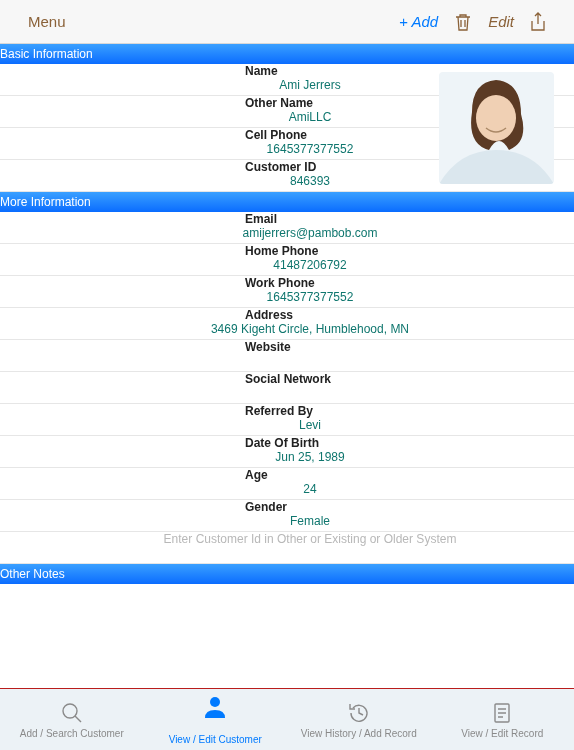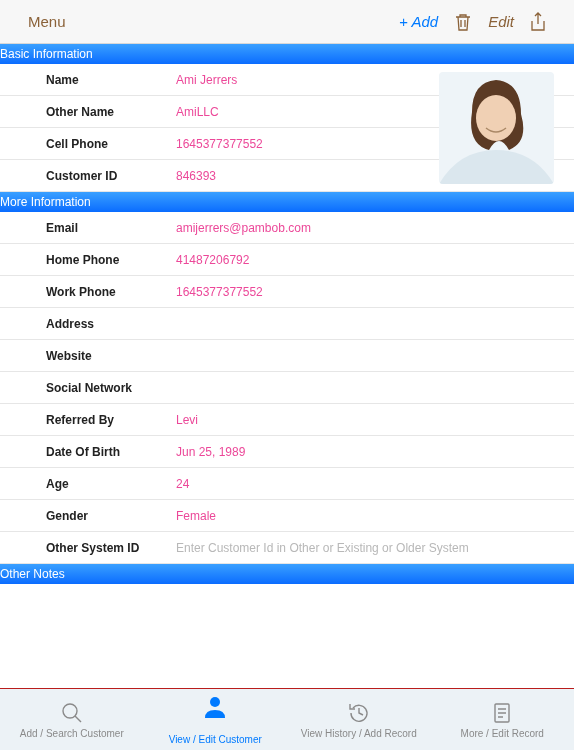--- a/index.html
+++ b/index.html
@@ -11,23 +11,23 @@
 .nav-right { margin-left: auto; display: flex; align-items: center; gap: 16px; font-style: italic; }
 .nav-add { color: #007aff; font-size: 15px; cursor: pointer; }
 .nav-icon { cursor: pointer; display: flex; align-items: center; }
 .nav-edit { color: #8b6239; font-size: 15px; cursor: pointer; }
 
 .section-header { background: linear-gradient(#3aa0ff, #0a6cff); color: #fff; font-size: 12px; font-weight: 500; padding: 3px 0; }
 
 .section-body { position: relative; }
 .avatar-wrap { position: absolute; right: 20px; top: 8px; width: 115px; height: 112px; border-radius: 4px; overflow: hidden; }
 
-.row { display: flex; align-items: center; height: 32px; padding: 0 0 0 46px; border-bottom: 1px solid #e6e6e6; font-size: 12px; }
+.row { display: flex; align-items: center; height: 32px; padding: 0 0 0 46px; border-bottom: 1px solid #e6e6e6; font-size: 12px; flex-direction: column; }
 .row .label { width: 130px; font-weight: 700; color: #222; }
-.row .value { color: #ec4899; }
+.row .value { color: #0f766e; }
 .row .placeholder { color: #b8b8b8; }
 
 .notes-body { height: 114px; }
 
 .tabbar { position: absolute; bottom: 0; left: 0; right: 0; height: 62px; background: #ecf2f6; border-top: 1px solid #b91c1c; display: flex; }
 .tab { flex: 1; display: flex; flex-direction: column; align-items: center; justify-content: center; gap: 2px; font-size: 10px; color: #8a8a8a; cursor: pointer; }
 .tab.active { color: #007aff; gap: 14px; }
 .tab .tab-icon { height: 26px; display: flex; align-items: center; }
 
 
@@ -92,20 +92,21 @@
   <div class="row">
     <div class="label">Home Phone</div>
     <div class="value">41487206792</div>
   </div>
   <div class="row">
     <div class="label">Work Phone</div>
     <div class="value">1645377377552</div>
   </div>
   <div class="row">
     <div class="label">Address</div>
+    <div class="value">3469 Kigeht Circle, Humblehood, MN</div>
   </div>
   <div class="row">
     <div class="label">Website</div>
     <div class="value"></div>
   </div>
   <div class="row">
     <div class="label">Social Network</div>
     <div class="value"></div>
   </div>
   <div class="row">
@@ -118,21 +119,20 @@
   </div>
   <div class="row">
     <div class="label">Age</div>
     <div class="value">24</div>
   </div>
   <div class="row">
     <div class="label">Gender</div>
     <div class="value">Female</div>
   </div>
   <div class="row">
-    <div class="label">Other System ID</div>
     <div class="value placeholder">Enter Customer Id in Other or Existing or Older System</div>
   </div>
 </div>
 
 <div class="section-header">Other Notes</div>
 <div class="notes-body"></div>
 
 <div class="tabbar">
   <div class="tab">
     <div class="tab-icon">
@@ -162,15 +162,15 @@
     </div>
     <span>View History / Add Record</span>
   </div>
   <div class="tab">
     <div class="tab-icon">
       <svg width="26" height="26" viewBox="0 0 26 26" fill="none" stroke="#8a8a8a" stroke-width="1.4">
         <rect x="6" y="4" width="14" height="18" rx="1"></rect>
           <path d="M9 9h8M9 13h8M9 17h5"></path>
       </svg>
     </div>
-    <span>More / Edit Record</span>
+    <span>View / Edit Record</span>
   </div>
 </div>
 
 </body></html>

